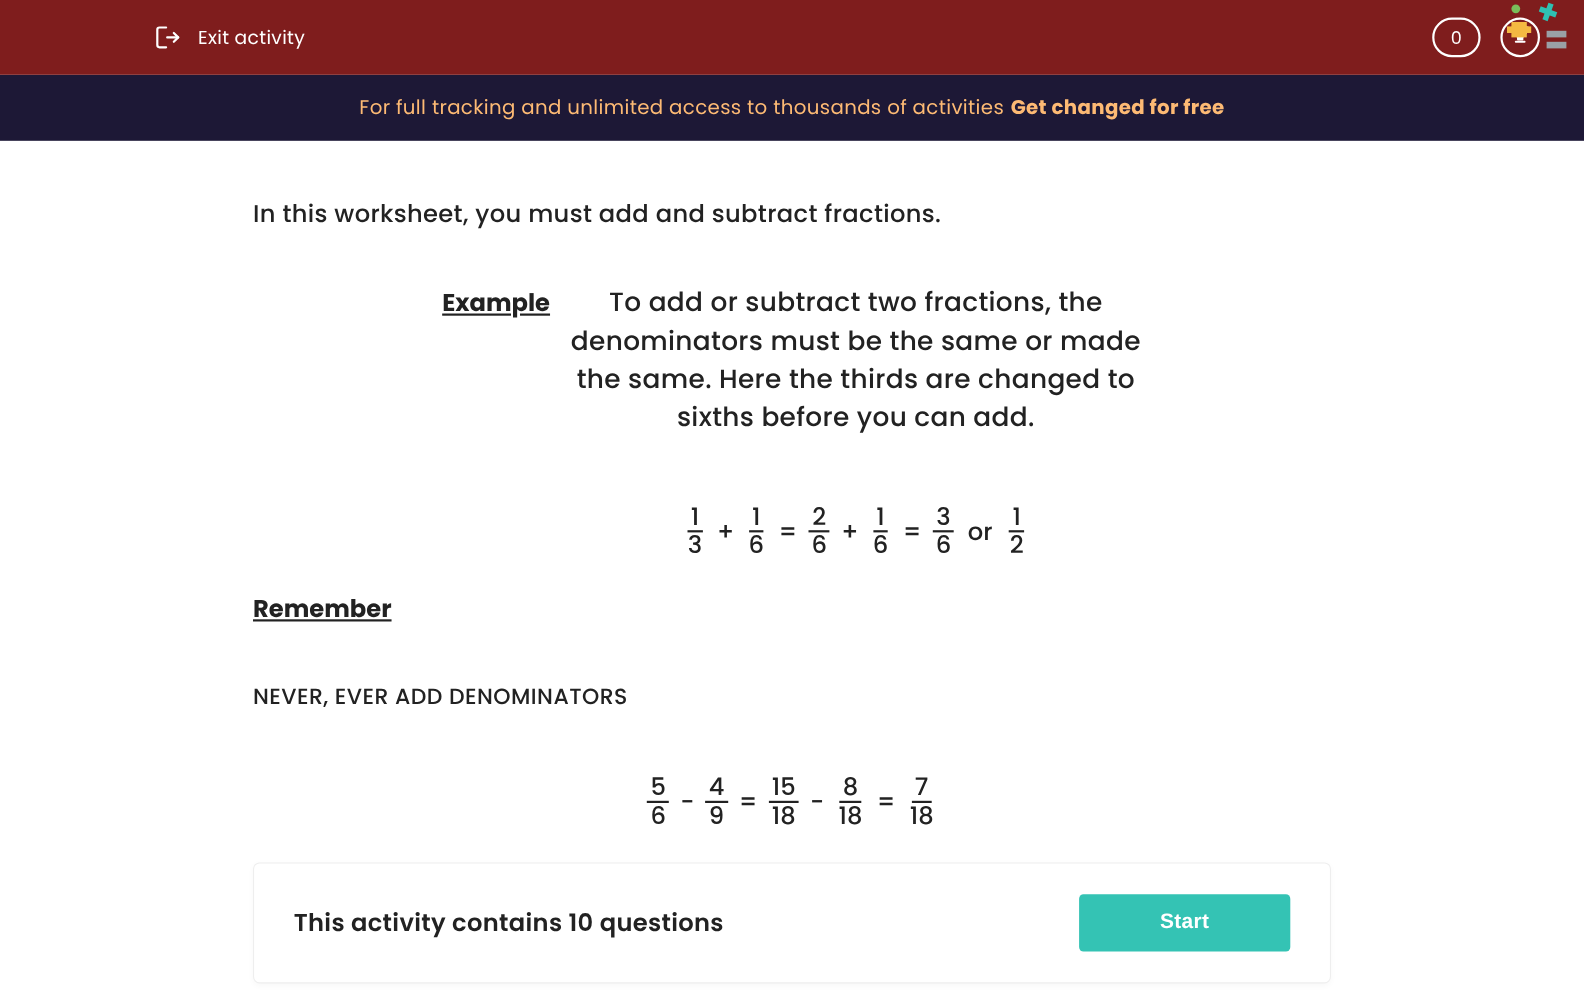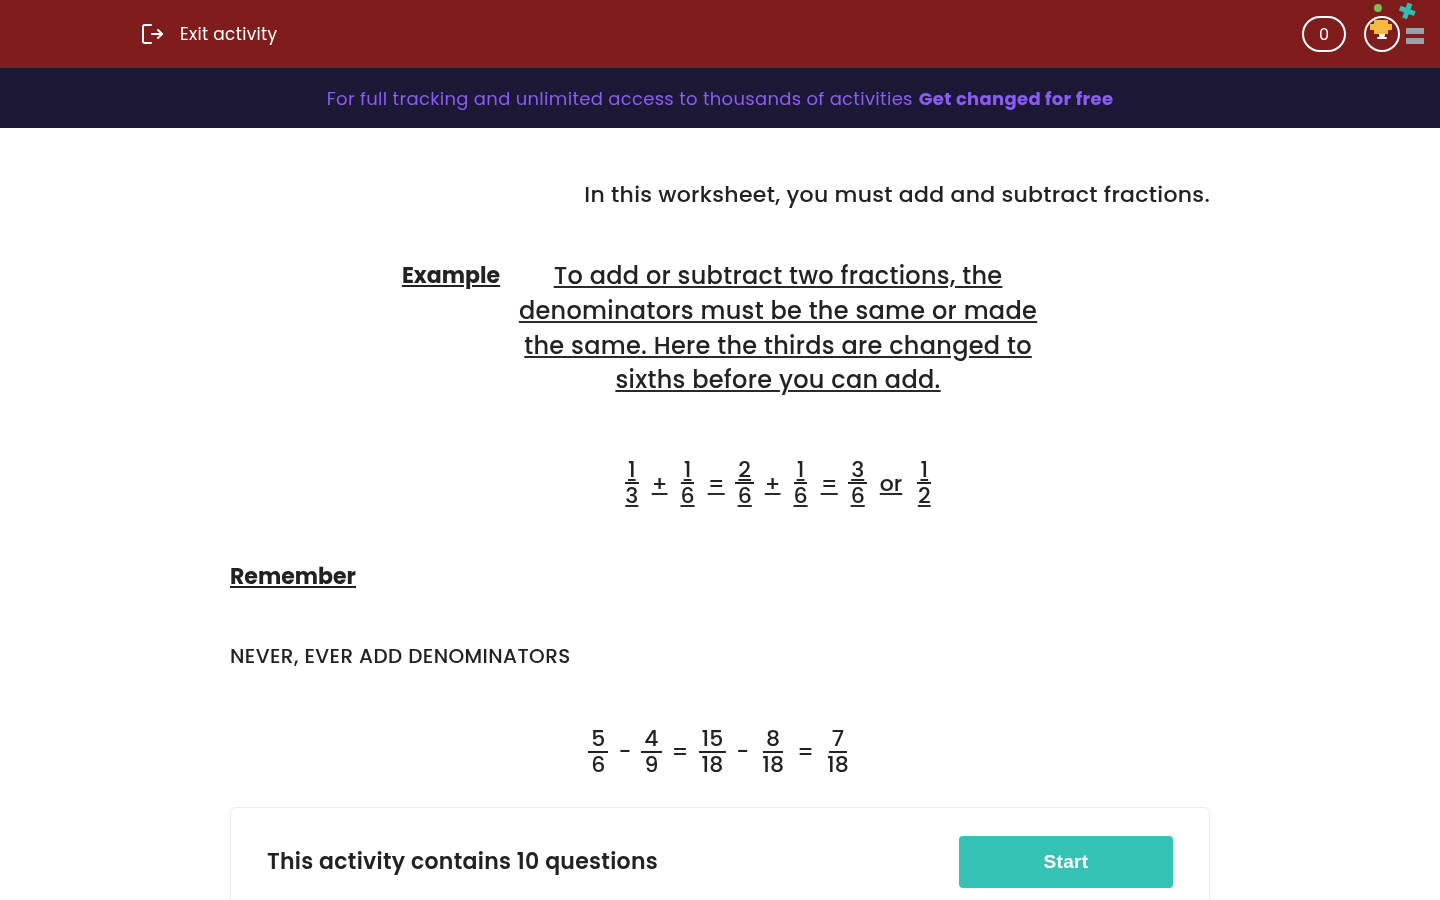--- a/index.html
+++ b/index.html
@@ -78,51 +78,50 @@
   .corner-decor {
     position: absolute;
     top: 0;
     right: 0;
     width: 80px;
     height: 60px;
     pointer-events: none;
   }
   .banner {
     background: #1d1836;
-    color: #8b5cf6;
+    color: #fdba74;
     height: 60px;
     display: flex;
     align-items: center;
     justify-content: center;
     font-size: 18px;
     letter-spacing: 0.3px;
   }
   .banner .cta {
     font-weight: 700;
     margin-left: 6px;
   }
   .content {
     max-width: 1100px;
     margin: 0 auto;
     padding: 50px 60px 0;
   }
   .intro {
-    text-align: right;
+    text-align: left;
     font-size: 22px;
     font-weight: 500;
     color: #222;
     letter-spacing: 0.3px;
     margin-bottom: 48px;
   }
   .example-block {
     display: flex;
     gap: 18px;
     justify-content: center;
-    margin-bottom: 51px;
-    text-decoration: underline;
+    margin-bottom: 28px;
   }
   .label-col {
     flex: 0 0 auto;
   }
   .label-heading {
     font-size: 22px;
     font-weight: 700;
     text-decoration: underline;
     color: #222;
   }
@@ -193,21 +192,21 @@
     color: #222;
     letter-spacing: 0.3px;
   }
   .start-btn {
     background: #34c3b4;
     color: #ffffff;
     font-size: 19px;
     font-weight: 600;
     border: none;
     border-radius: 4px;
-    width: 214px;
+    width: 192px;
     height: 52px;
     cursor: pointer;
     letter-spacing: 0.3px;
   }
 </style>
 </head>
 <body>
 
 <div class="header">
   <div class="exit-group">

